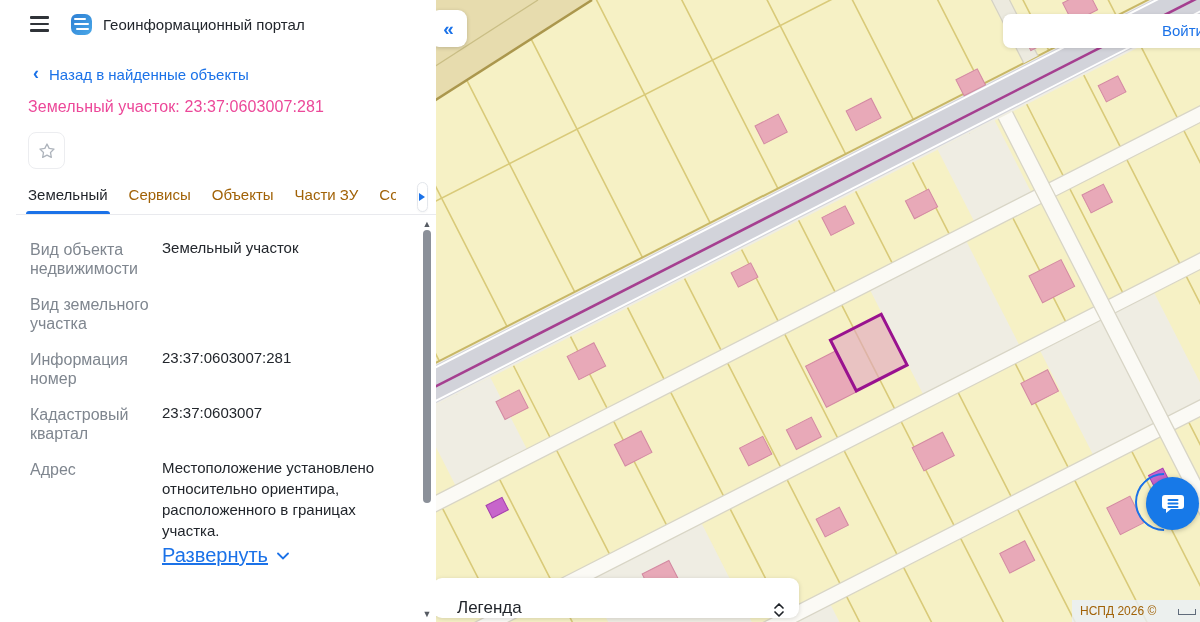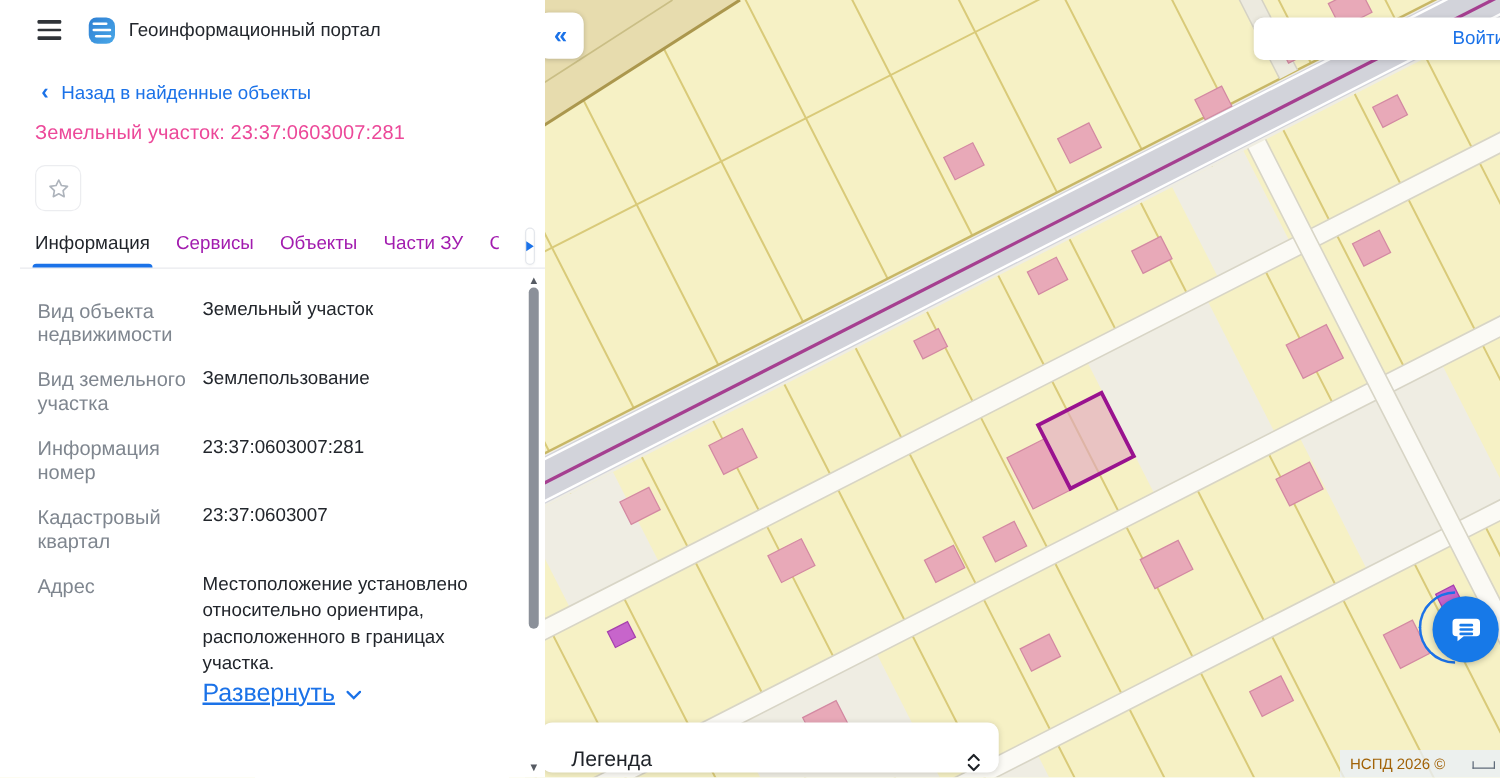--- a/index.html
+++ b/index.html
@@ -29,21 +29,21 @@
   .back .chev { font-size:18px; line-height:1; transform:translateY(-1px); font-weight:bold; }
 
   .page-title { margin:15px 16px 0 12px; font-size:16px; font-weight:500; color:#ec4899; letter-spacing:.1px; }
 
   .star-btn { margin:16px 0 0 12px; width:37px; height:37px; border:1px solid #ecedf0;
               border-radius:8px; background:#fff; display:flex; align-items:center;
               justify-content:center; cursor:pointer; }
 
   .tabs { display:flex; align-items:flex-end; gap:21px; padding:0 8px 0 12px;
           margin-top:13px; border-bottom:1px solid #e9eaee; height:33px; }
-  .tab { font-size:15px; color:#a21caf; padding-bottom:11px; position:relative;
+  .tab { font-size:15px; color:#a16207; padding-bottom:11px; position:relative;
          white-space:nowrap; cursor:pointer; }
   .tab.active { color:#1f2329; }
   .tab.active::after { content:""; position:absolute; left:-2px; right:-2px; bottom:0;
          height:3px; background:#1b72e8; border-radius:3px 3px 0 0; }
   .tab.clip { max-width:46px; overflow:hidden; }
   .tabs-more { margin-left:auto; margin-bottom:2px; width:30px; height:30px;
          border:1px solid #e4e7ec; border-radius:7px; background:#fff; display:flex;
          align-items:center; justify-content:center; cursor:pointer; box-shadow:0 1px 2px rgba(0,0,0,.04); }
   .tabs-more .tri { width:0; height:0; border-left:6px solid #1b72e8;
          border-top:4.5px solid transparent; border-bottom:4.5px solid transparent; }
@@ -130,38 +130,37 @@
 
     <div class="page-title">Земельный участок: 23:37:0603007:281</div>
 
     <button class="star-btn">
       <svg width="20" height="20" viewBox="0 0 24 24">
         <path d="M12 3.6l2.6 5.3 5.8.8-4.2 4.1 1 5.8L12 16.9l-5.2 2.7 1-5.8-4.2-4.1 5.8-.8z" fill="none" stroke="#aeb4bc" stroke-width="1.6" stroke-linejoin="round"></path>
       </svg>
     </button>
 
     <div class="tabs">
-      <div class="tab active">Информация</div>
+      <div class="tab active">Земельный</div>
       <div class="tab">Сервисы</div>
       <div class="tab">Объекты</div>
       <div class="tab">Части ЗУ</div>
       <div class="tab clip">Состав</div>
       <div class="tabs-more">
         <span class="tri"></span>
       </div>
     </div>
 
     <div class="content">
       <div class="row">
         <div class="lbl">Вид объекта недвижимости</div>
         <div class="val">Земельный участок</div>
       </div>
       <div class="row">
         <div class="lbl">Вид земельного участка</div>
-        <div class="val">Землепользование</div>
       </div>
       <div class="row">
         <div class="lbl">Информация номер</div>
         <div class="val">23:37:0603007:281</div>
       </div>
       <div class="row">
         <div class="lbl">Кадастровый квартал</div>
         <div class="val">23:37:0603007</div>
       </div>
       <div class="row">

